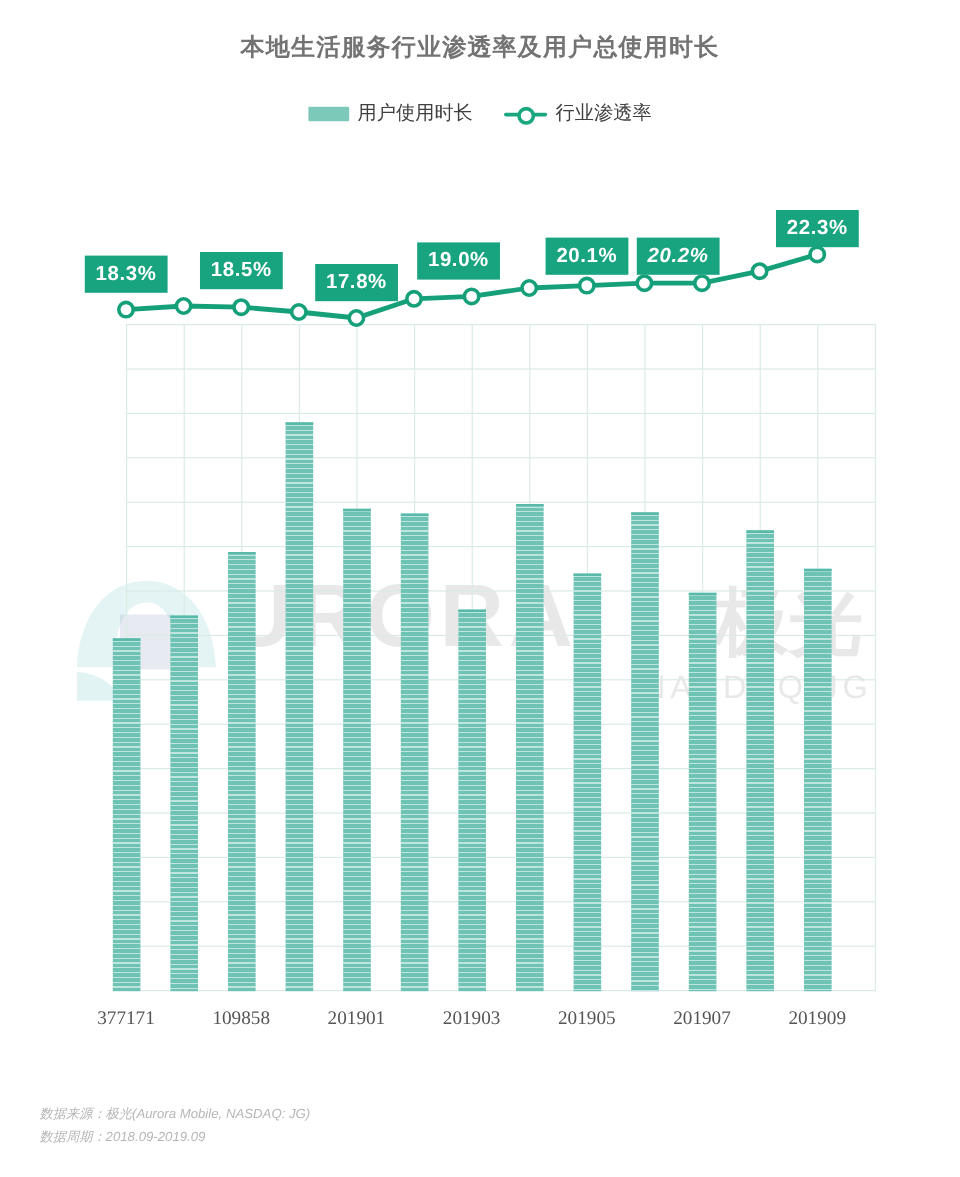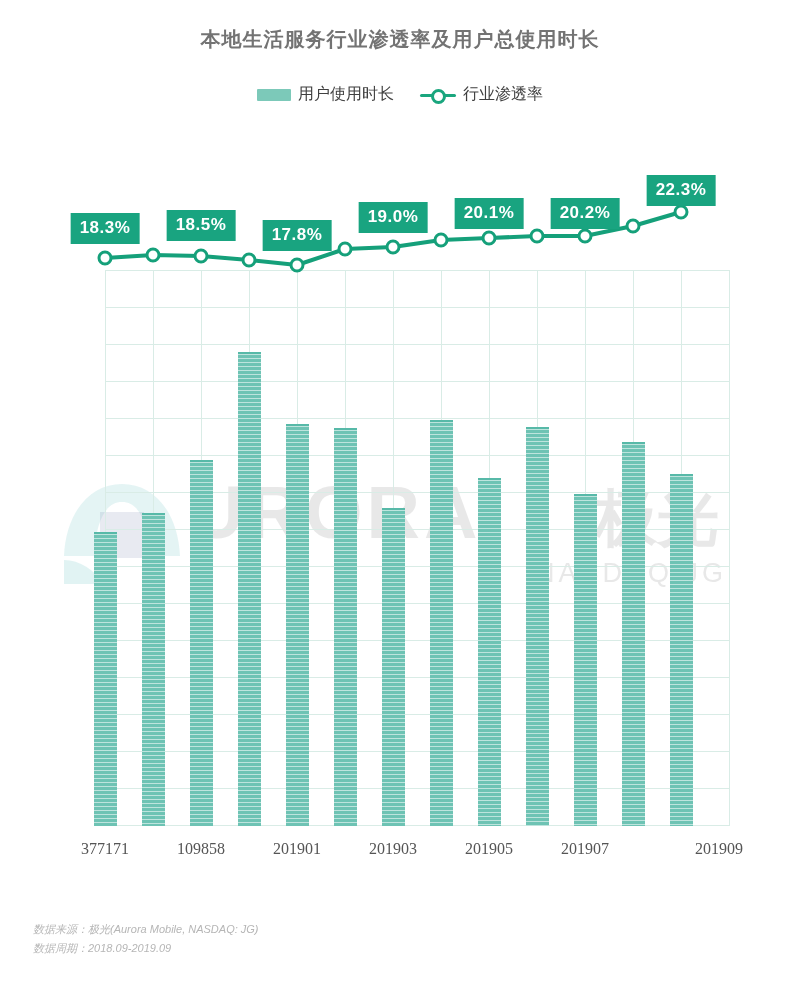--- a/index.html
+++ b/index.html
@@ -213,34 +213,34 @@
       <div class="marker" style="left: 393px; top: 247px;"></div>
       <div class="marker" style="left: 441px; top: 240px;"></div>
       <div class="marker" style="left: 489px; top: 238px;"></div>
       <div class="marker" style="left: 537px; top: 236px;"></div>
       <div class="marker" style="left: 585px; top: 236px;"></div>
       <div class="marker" style="left: 633px; top: 226px;"></div>
       <div class="marker" style="left: 681px; top: 212px;"></div>
       <div class="vlabel" style="left: 105px; top: 244px;">18.3%</div>
       <div class="vlabel" style="left: 201px; top: 241px;">18.5%</div>
       <div class="vlabel" style="left: 297px; top: 251px;">17.8%</div>
-      <div class="vlabel" style="left: 393px; top: 233px;">19.0%</div>
+      <div class="vlabel" style="left: 382px; top: 233px;">19.0%</div>
       <div class="vlabel" style="left: 489px; top: 229px;">20.1%</div>
-      <div class="vlabel" style="left: 585px; top: 229px;">20.2%</div>
+      <div class="vlabel" style="left: 565px; top: 229px; font-style: italic;">20.2%</div>
       <div class="vlabel" style="left: 681px; top: 206px;">22.3%</div>
     </div>
 
   <div class="xlabels" id="xlabels">
       <div class="xlabel" style="left: 105px;">377171</div>
       <div class="xlabel" style="left: 201px;">109858</div>
       <div class="xlabel" style="left: 297px; text-align: right;">201901</div>
       <div class="xlabel" style="left: 393px;">201903</div>
       <div class="xlabel" style="left: 489px;">201905</div>
       <div class="xlabel" style="left: 585px;">201907</div>
-      <div class="xlabel" style="left: 681px; margin-left: 38px;">201909</div>
+      <div class="xlabel" style="left: 681px;">201909</div>
     </div>
 
   <div class="footer">
     <div class="footer-line">数据来源：极光(Aurora Mobile, NASDAQ: JG)</div>
     <div class="footer-line">数据周期：2018.09-2019.09</div>
   </div>
 
 </div>
 
 </body></html>

